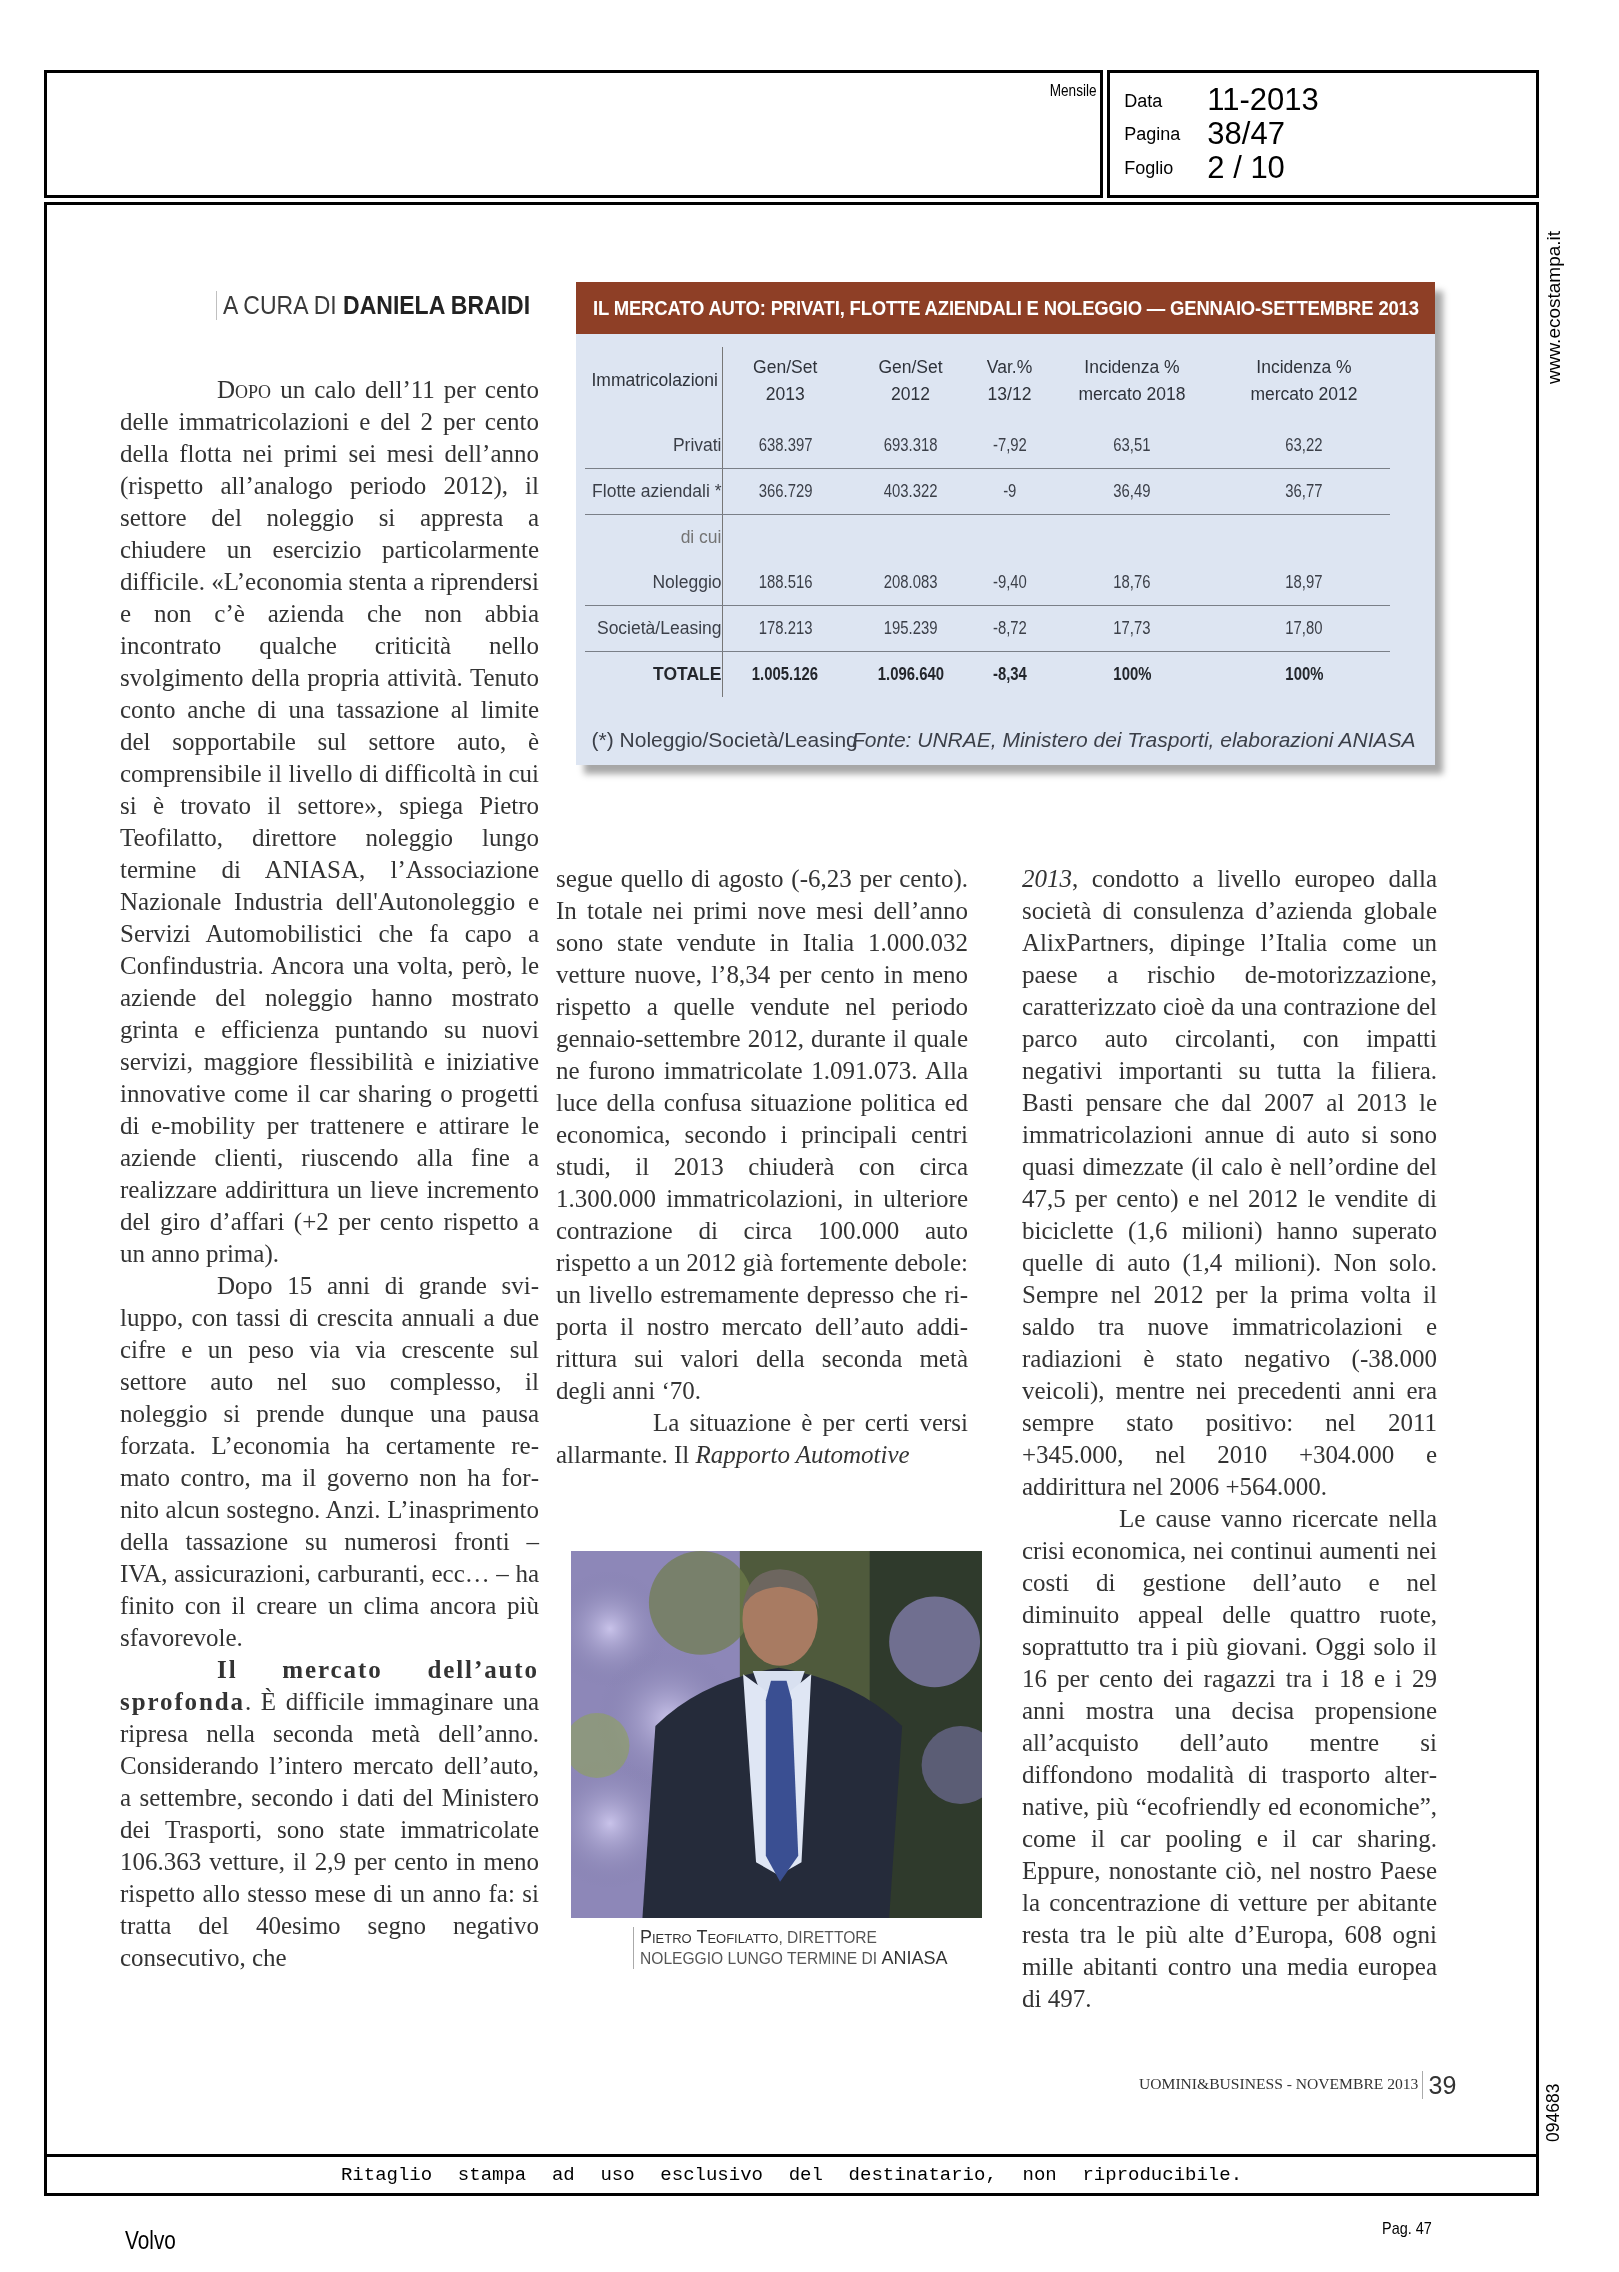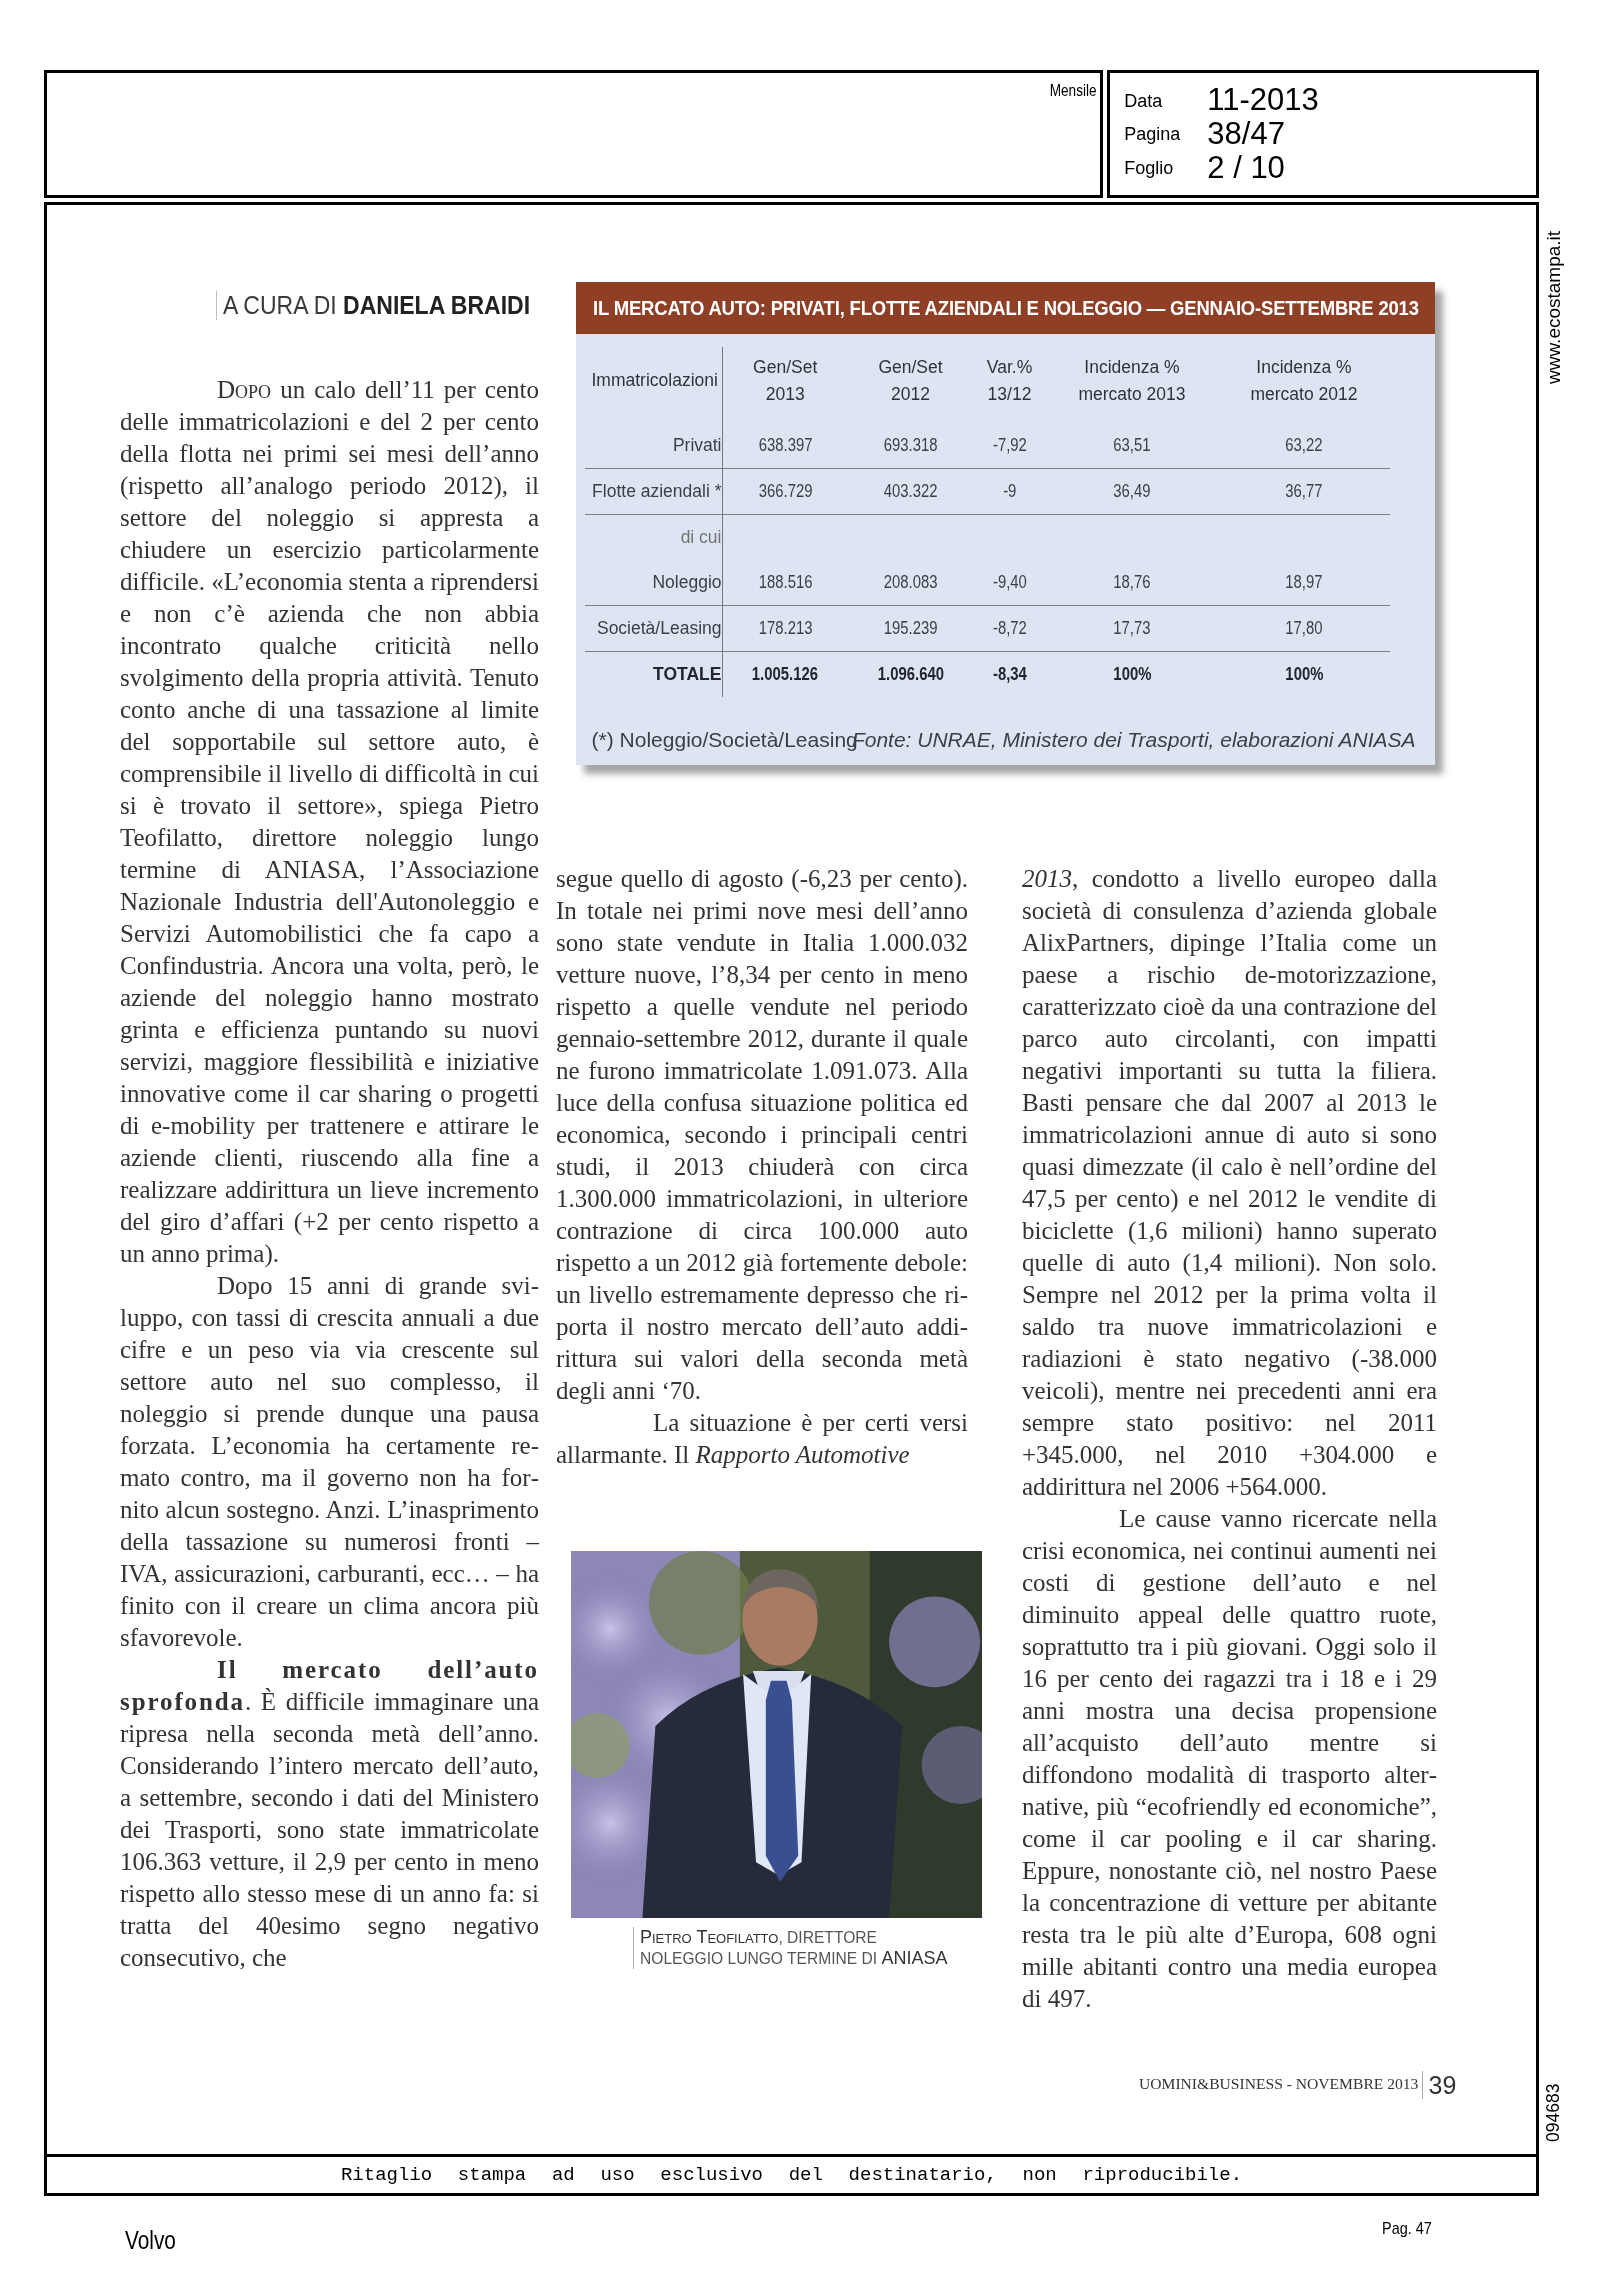--- a/index.html
+++ b/index.html
@@ -94,21 +94,21 @@
 
 <div class="abs table-box">
   <div class="table-title"><span>IL MERCATO AUTO: PRIVATI, FLOTTE AZIENDALI E NOLEGGIO — GENNAIO-SETTEMBRE 2013</span></div>
   <table class="data">
     <thead>
       <tr>
         <th class="first"><span>Immatricolazioni</span></th>
         <th><span>Gen/Set</span><br><span>2013</span></th>
         <th><span>Gen/Set</span><br><span>2012</span></th>
         <th><span>Var.%</span><br><span>13/12</span></th>
-        <th><span>Incidenza %</span><br><span>mercato 2013</span></th>
+        <th><span>Incidenza %</span><br><span>mercato 2018</span></th>
         <th><span>Incidenza %</span><br><span>mercato 2012</span></th>
       </tr>
     </thead>
     <tbody id="tbody">
         <tr class="sep">
           <td class="lbl">Privati</td>
           <td><span class="td-narrow">638.397</span></td>
           <td><span class="td-narrow">693.318</span></td>
           <td><span class="td-narrow">-7,92</span></td>
           <td><span class="td-narrow">63,51</span></td>

